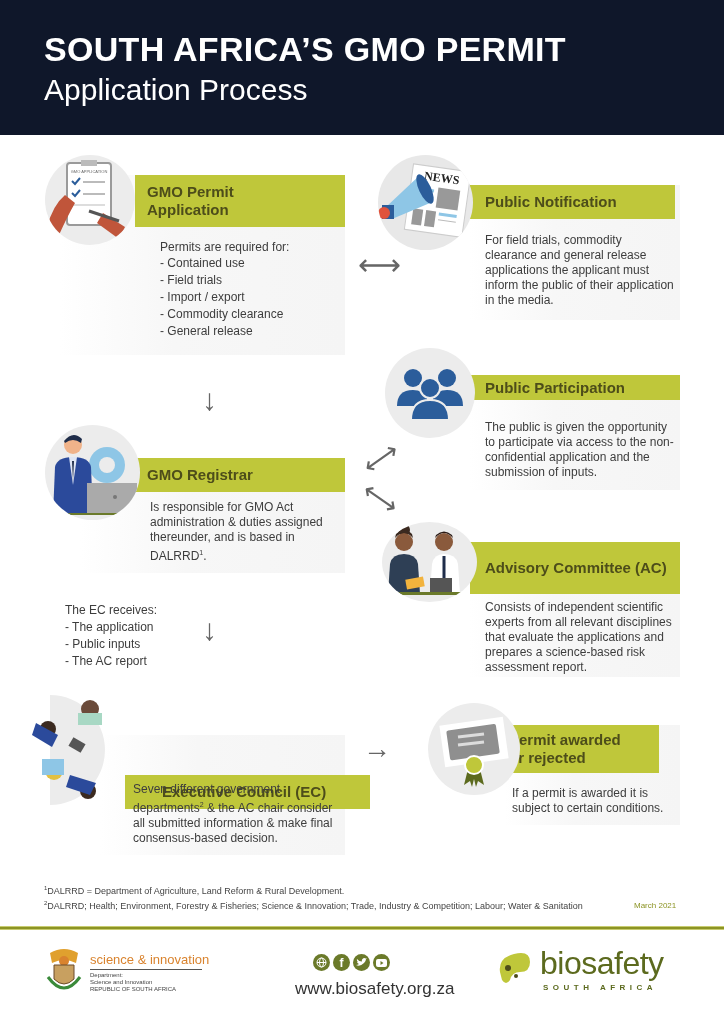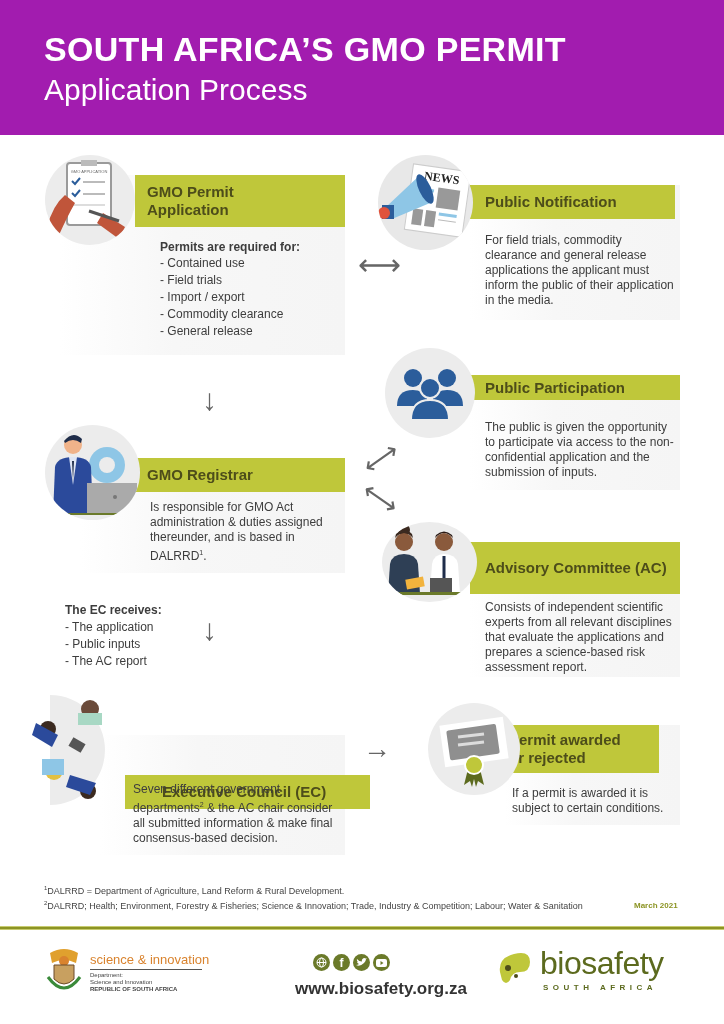--- a/index.html
+++ b/index.html
@@ -1,26 +1,26 @@
 <!DOCTYPE html>
 <html><head>
 <meta charset="utf-8">
 <style>
 *{box-sizing:border-box;margin:0;padding:0}
 body{width:724px;height:1024px;background:#fff;font-family:"Liberation Sans",sans-serif;color:#444;position:relative;overflow:hidden}
-.hdr{position:absolute;left:0;top:0;width:724px;height:135px;background:#a21caf}
+.hdr{position:absolute;left:0;top:0;width:724px;height:135px;background:#0f172a}
 .hdr .t1{position:absolute;left:44px;top:30px;color:#fff;font-weight:bold;font-size:34px;letter-spacing:0.3px}
 .hdr .t2{position:absolute;left:44px;top:73px;color:#fff;font-size:30px}
 .card{position:absolute;background:linear-gradient(90deg,#fff 0%,#f7f7f7 40%,#f5f5f5 100%)}
 .bar{position:absolute;background:#bfc73a;color:#4d4d1a;font-weight:bold;font-size:15px;line-height:18px;display:flex;align-items:center}
 .txt{position:absolute;font-size:12px;line-height:15px;color:#3d3d3d}
 .circ{position:absolute;border-radius:50%;background:#ececec;overflow:hidden}
 .arrow{position:absolute;color:#666;font-size:30px;line-height:1}
 .list{list-style:none}
-.b{font-weight:bold}
+.b{font-weight:normal}
 .foot{position:absolute;font-size:9px;color:#444}
 .rule{position:absolute;left:0;top:926px;width:724px;height:4px;background:#8c9424;border-top:1px solid #c8cc70;border-bottom:1px solid #c8cc70}
 </style>
 </head>
 <body>
 
 <div class="hdr">
   <div class="t1">SOUTH AFRICA’S GMO PERMIT</div>
   <div class="t2">Application Process</div>
 </div>

